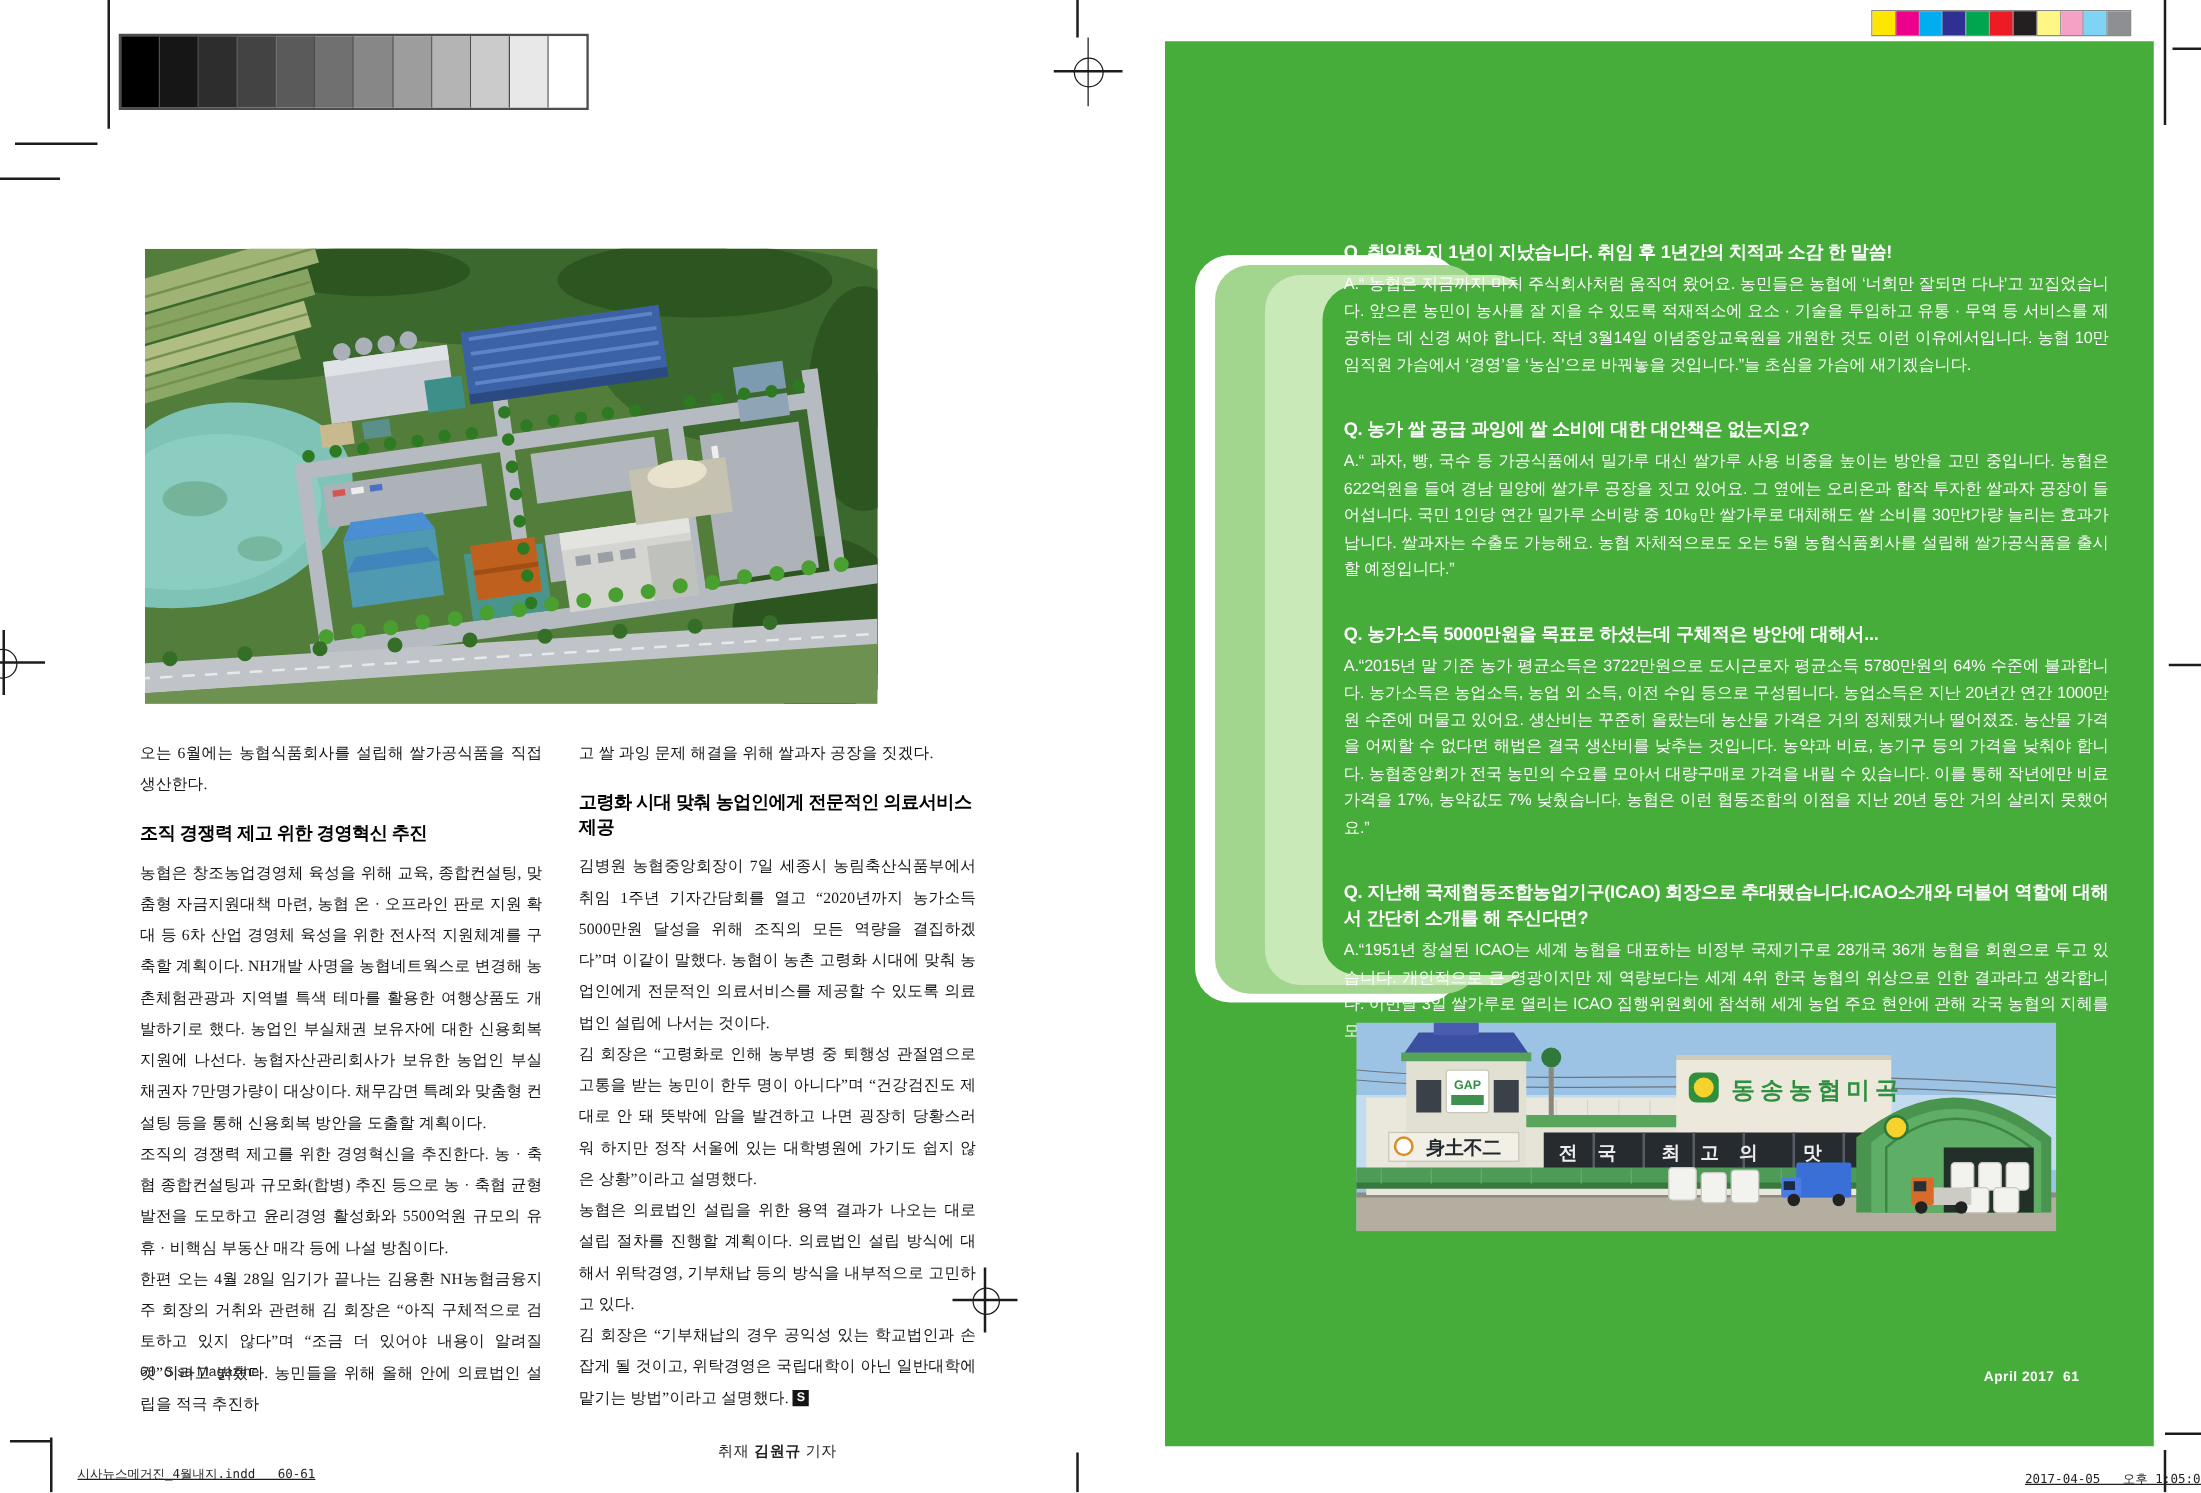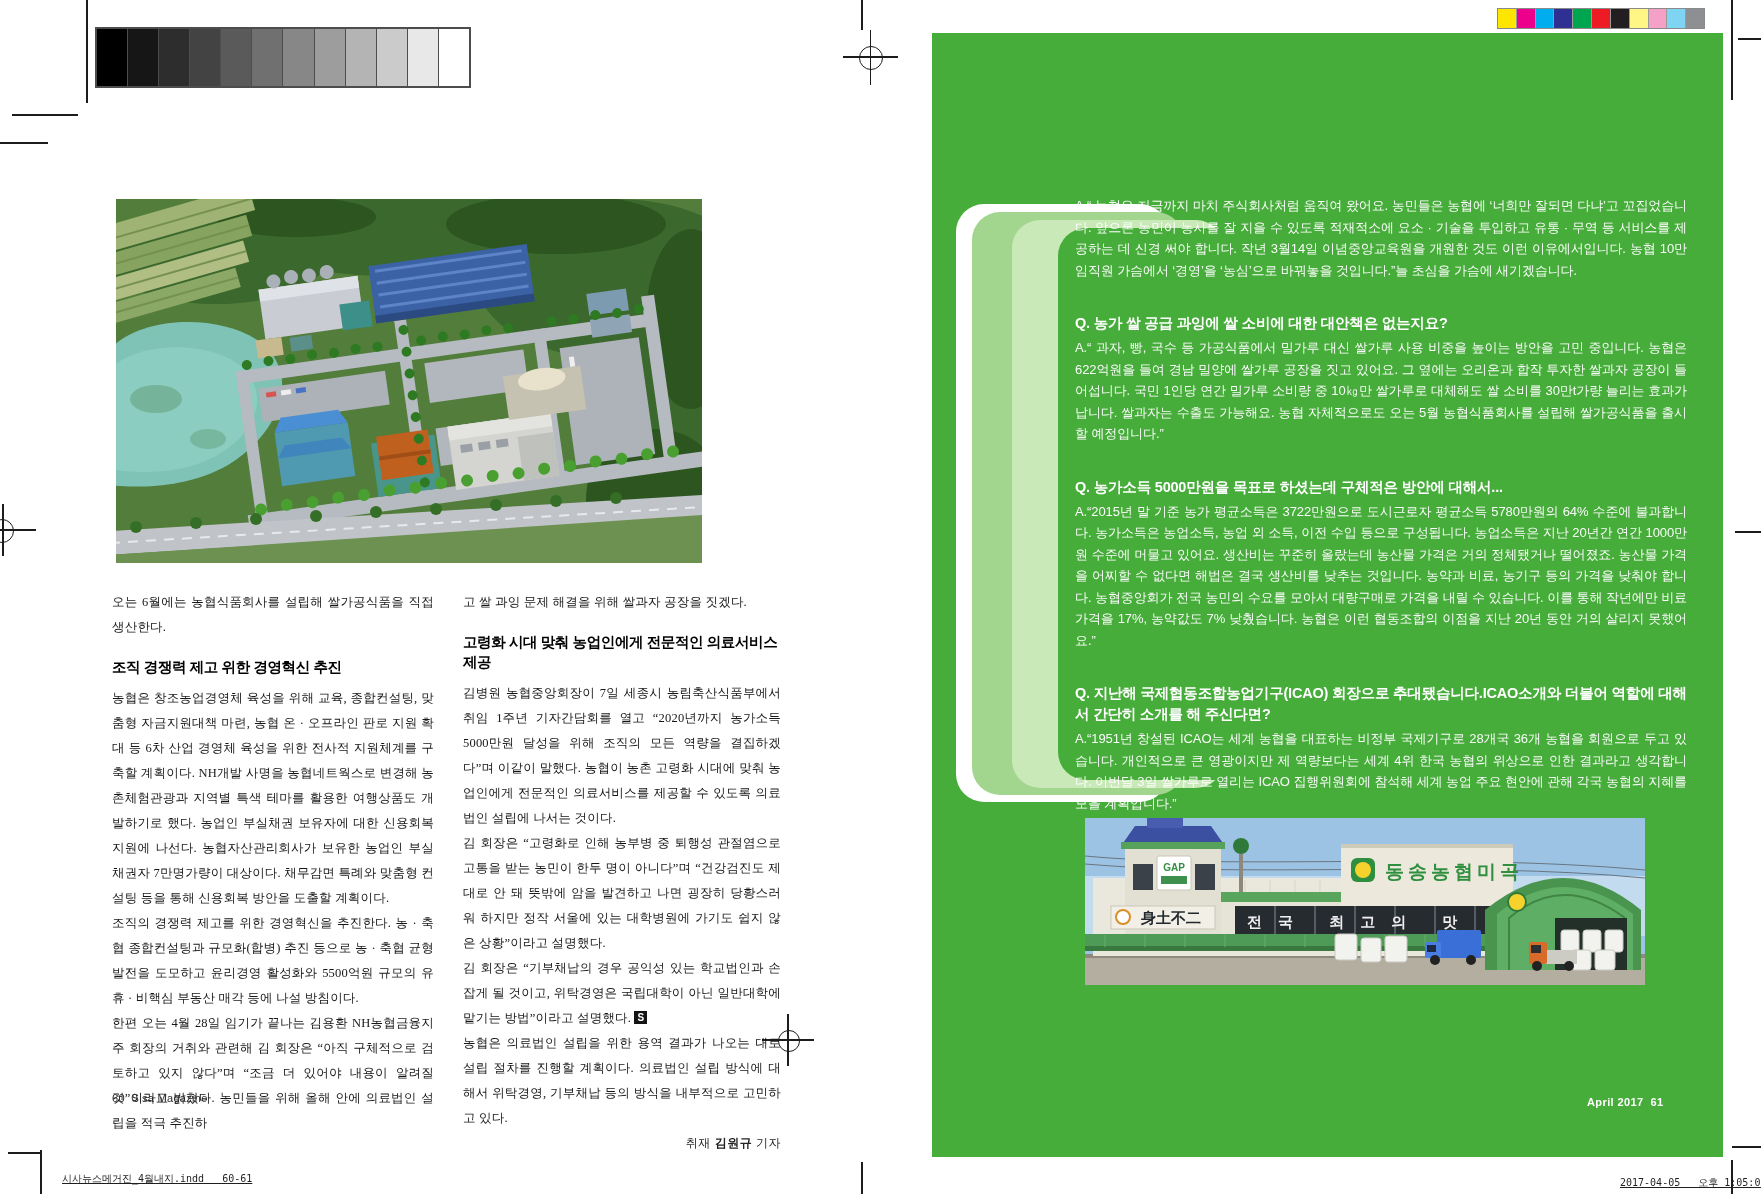--- a/index.html
+++ b/index.html
@@ -25,21 +25,21 @@
   .col{position:absolute;top:590px;font-family:"Liberation Serif","DejaVu Serif",serif;
        font-size:12.5px;line-height:25px;text-align:justify;color:#161616;letter-spacing:.2px;}
   #col1{left:112px;width:322px;}
   #col2{left:463px;width:318px;}
   .col p{margin:0;}
   .col .h{font-family:"Liberation Sans","DejaVu Sans",sans-serif;font-weight:bold;
           font-size:14.5px;letter-spacing:-.4px;margin:17px 0 9px 0;text-align:left;line-height:20px;color:#000;}
   .endmark{display:inline-block;background:#141414;color:#ffffff;
            font-family:"Liberation Sans",sans-serif;font-size:10px;font-weight:bold;
            line-height:13px;padding:0 3px;vertical-align:1px;letter-spacing:0;}
-  .byline{text-align:right;font-size:12px;letter-spacing:.5px;
+  .byline{margin-top:18px;text-align:center;font-size:12px;letter-spacing:.5px;
           font-family:"Liberation Sans",sans-serif;color:#222;}
   .byline .bold{font-weight:bold;}
   .pg-footer-left{position:absolute;left:112px;top:1092px;font-size:11px;color:#2b2b2b;letter-spacing:.3px;}
 
   
   .green-page{position:absolute;left:932px;top:33px;width:791px;height:1124px;background:#46ac3a;}
   .card{position:absolute;border-radius:28px;}
   #card-a{left:956px;top:204px;width:212px;height:598px;background:#ffffff;}
   #card-b{left:972px;top:212px;width:212px;height:583px;background:#a2d58d;}
   #card-c{left:1012px;top:220px;width:212px;height:568px;background:#c9e9b8;}
@@ -277,39 +277,40 @@
     <p>농협은 창조농업경영체 육성을 위해 교육, 종합컨설팅, 맞춤형 자금지원대책 마련, 농협 온 · 오프라인 판로 지원 확대 등 6차 산업 경영체 육성을 위한 전사적 지원체계를 구축할 계획이다. NH개발 사명을 농협네트웍스로 변경해 농촌체험관광과 지역별 특색 테마를 활용한 여행상품도 개발하기로 했다. 농업인 부실채권 보유자에 대한 신용회복 지원에 나선다. 농협자산관리회사가 보유한 농업인 부실채권자 7만명가량이 대상이다. 채무감면 특례와 맞춤형 컨설팅 등을 통해 신용회복 방안을 도출할 계획이다.</p>
     <p>조직의 경쟁력 제고를 위한 경영혁신을 추진한다. 농 · 축협 종합컨설팅과 규모화(합병) 추진 등으로 농 · 축협 균형 발전을 도모하고 윤리경영 활성화와 5500억원 규모의 유휴 · 비핵심 부동산 매각 등에 나설 방침이다.</p>
     <p>한편 오는 4월 28일 임기가 끝나는 김용환 NH농협금융지주 회장의 거취와 관련해 김 회장은 “아직 구체적으로 검토하고 있지 않다”며 “조금 더 있어야 내용이 알려질 것”이라고 밝혔다. 농민들을 위해 올해 안에 의료법인 설립을 적극 추진하</p>
   </div>
 
   <div class="col" id="col2">
     <p>고 쌀 과잉 문제 해결을 위해 쌀과자 공장을 짓겠다.</p>
     <p class="h">고령화 시대 맞춰 농업인에게 전문적인 의료서비스 제공</p>
     <p>김병원 농협중앙회장이 7일 세종시 농림축산식품부에서 취임 1주년 기자간담회를 열고 “2020년까지 농가소득 5000만원 달성을 위해 조직의 모든 역량을 결집하겠다”며 이같이 말했다. 농협이 농촌 고령화 시대에 맞춰 농업인에게 전문적인 의료서비스를 제공할 수 있도록 의료법인 설립에 나서는 것이다.</p>
     <p>김 회장은 “고령화로 인해 농부병 중 퇴행성 관절염으로 고통을 받는 농민이 한두 명이 아니다”며 “건강검진도 제대로 안 돼 뜻밖에 암을 발견하고 나면 굉장히 당황스러워 하지만 정작 서울에 있는 대학병원에 가기도 쉽지 않은 상황”이라고 설명했다.</p>
+    <p>농협은 의료법인 설립을 위한 용역 결과가 나오는 대로 설립 절차를 진행할 계획이다. 의료법인 설립 방식에 대해서 위탁경영, 기부채납 등의 방식을 내부적으로 고민하고 있다.</p>
     <p><span>김 회장은 “기부채납의 경우 공익성 있는 학교법인과 손잡게 될 것이고, 위탁경영은 국립대학이 아닌 일반대학에 맡기는 방법”이라고 설명했다.</span> <span class="endmark">S</span></p>
-    <p>농협은 의료법인 설립을 위한 용역 결과가 나오는 대로 설립 절차를 진행할 계획이다. 의료법인 설립 방식에 대해서 위탁경영, 기부채납 등의 방식을 내부적으로 고민하고 있다.</p>
     <div class="byline">
       <span>취재</span>
       <span class="bold">김원규</span>
       <span>기자</span>
     </div>
   </div>
 
   <div class="pg-footer-left pre">60  Sisa Magazine</div>
 
   <div class="green-page"></div>
   <div class="card" id="card-a"></div>
   <div class="card" id="card-b"></div>
   <div class="card" id="card-c"></div>
   <div class="card" id="card-d"></div>
 
   <div class="qa-block">
     <div class="qa">
+      <div class="q">Q. 취임한 지 1년이 지났습니다. 취임 후 1년간의 치적과 소감 한 말씀!</div>
       <div class="a">A.“ 농협은 지금까지 마치 주식회사처럼 움직여 왔어요. 농민들은 농협에 ‘너희만 잘되면 다냐’고 꼬집었습니다. 앞으론 농민이 농사를 잘 지을 수 있도록 적재적소에 요소 · 기술을 투입하고 유통 · 무역 등 서비스를 제공하는 데 신경 써야 합니다. 작년 3월14일 이념중앙교육원을 개원한 것도 이런 이유에서입니다. 농협 10만 임직원 가슴에서 ‘경영’을 ‘농심’으로 바꿔놓을 것입니다.”늘 초심을 가슴에 새기겠습니다.</div>
     </div>
     <div class="qa">
       <div class="q">Q. 농가 쌀 공급 과잉에 쌀 소비에 대한 대안책은 없는지요?</div>
       <div class="a">A.“ 과자, 빵, 국수 등 가공식품에서 밀가루 대신 쌀가루 사용 비중을 높이는 방안을 고민 중입니다. 농협은 622억원을 들여 경남 밀양에 쌀가루 공장을 짓고 있어요. 그 옆에는 오리온과 합작 투자한 쌀과자 공장이 들어섭니다. 국민 1인당 연간 밀가루 소비량 중 10㎏만 쌀가루로 대체해도 쌀 소비를 30만t가량 늘리는 효과가 납니다. 쌀과자는 수출도 가능해요. 농협 자체적으로도 오는 5월 농협식품회사를 설립해 쌀가공식품을 출시할 예정입니다.”</div>
     </div>
     <div class="qa">
       <div class="q">Q. 농가소득 5000만원을 목표로 하셨는데 구체적은 방안에 대해서...</div>
       <div class="a">A.“2015년 말 기준 농가 평균소득은 3722만원으로 도시근로자 평균소득 5780만원의 64% 수준에 불과합니다. 농가소득은 농업소득, 농업 외 소득, 이전 수입 등으로 구성됩니다. 농업소득은 지난 20년간 연간 1000만원 수준에 머물고 있어요. 생산비는 꾸준히 올랐는데 농산물 가격은 거의 정체됐거나 떨어졌죠. 농산물 가격을 어찌할 수 없다면 해법은 결국 생산비를 낮추는 것입니다. 농약과 비료, 농기구 등의 가격을 낮춰야 합니다. 농협중앙회가 전국 농민의 수요를 모아서 대량구매로 가격을 내릴 수 있습니다. 이를 통해 작년에만 비료 가격을 17%, 농약값도 7% 낮췄습니다. 농협은 이런 협동조합의 이점을 지난 20년 동안 거의 살리지 못했어요.”</div>
     </div>

